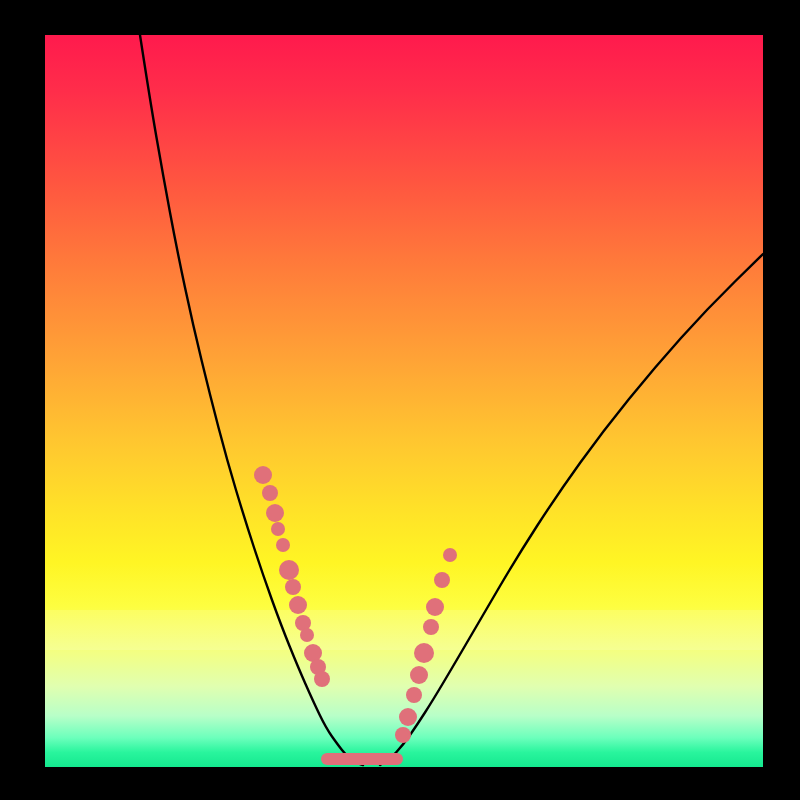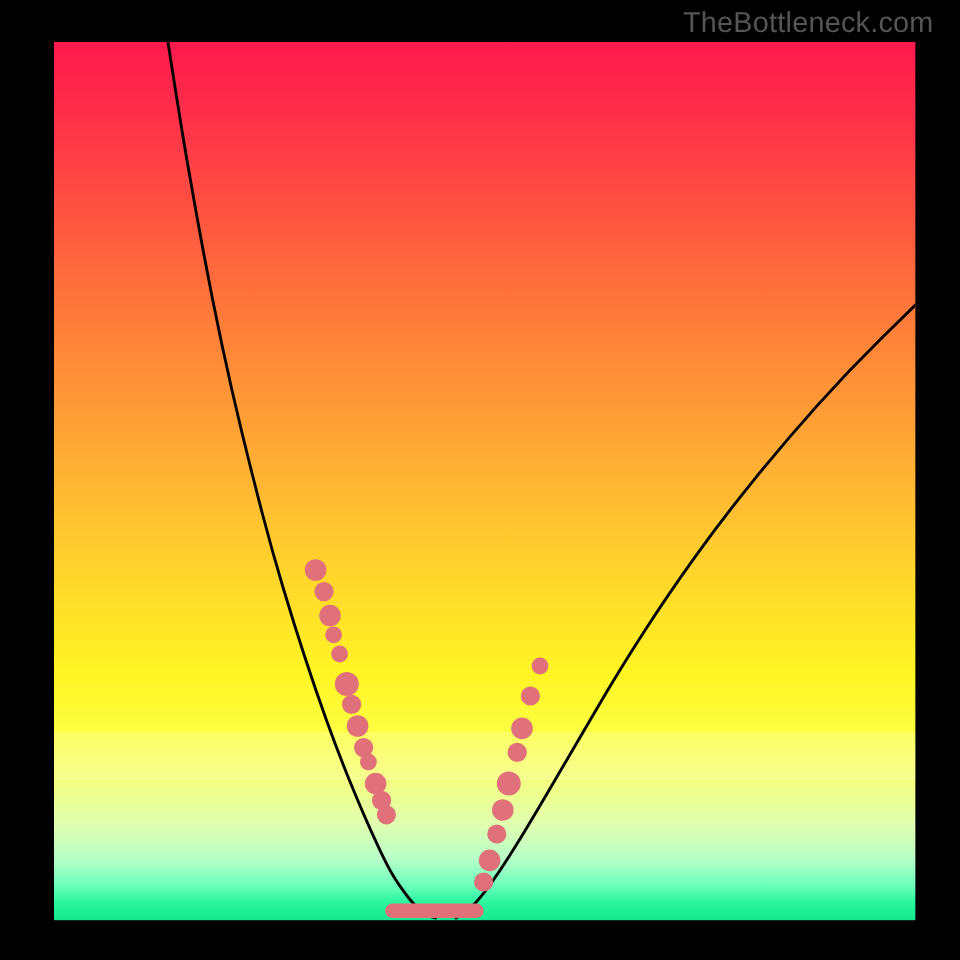--- a/index.html
+++ b/index.html
@@ -74,21 +74,20 @@
     font-weight: 500;
     letter-spacing: 0.2px;
     user-select: none;
   }
 </style>
 </head>
 <body>
 
 <div class="frame">
 
-  <div class="watermark">TheBottleneck.com</div>
 
   <div class="plot-area">
     <div class="gradient-bg"></div>
     <div class="pale-band" id="pale-band" style="top: 78.5%; height: 5.5%;"></div>
     <svg class="lines-svg" id="lines-svg" viewBox="0 0 718 732" preserveAspectRatio="none">
         <path d="M 95 0 Q 105 65 111.5 102.5 Q 118 140 125 177.5 Q 132 215 140 252.5 Q 148 290 156.5 325 Q 165 360 173.5 392.5 Q 182 425 191 455 Q 200 485 209 512.5 Q 218 540 227 565 Q 236 590 244.5 611 Q 253 632 260.5 649 Q 268 666 274.5 679.5 Q 281 693 287 701.5 Q 293 710 297 715 Q 301 720 304 722.5 Q 307 725 309.5 726.5 Q 312 728 315 729 L 318 730" fill="none" stroke="#000000" stroke-width="2.4" stroke-linecap="round"></path>
         <path d="M 335 730 Q 345 724 351.5 717 Q 358 710 365 700 Q 372 690 380 677.5 Q 388 665 399 646.5 Q 410 628 424 604 Q 438 580 455 551 Q 472 522 492 491 Q 512 460 535 428 Q 558 396 584 364 Q 610 332 636 303 Q 662 274 690 246.5 L 718 219" fill="none" stroke="#000000" stroke-width="2.4" stroke-linecap="round"></path>
         <line x1="282" x2="352" y1="724" y2="724" stroke="#e0707a" stroke-width="12" stroke-linecap="round"></line>
         <circle cx="218" cy="440" r="9" fill="#e0707a"></circle>
         <circle cx="225" cy="458" r="8" fill="#e0707a"></circle>

